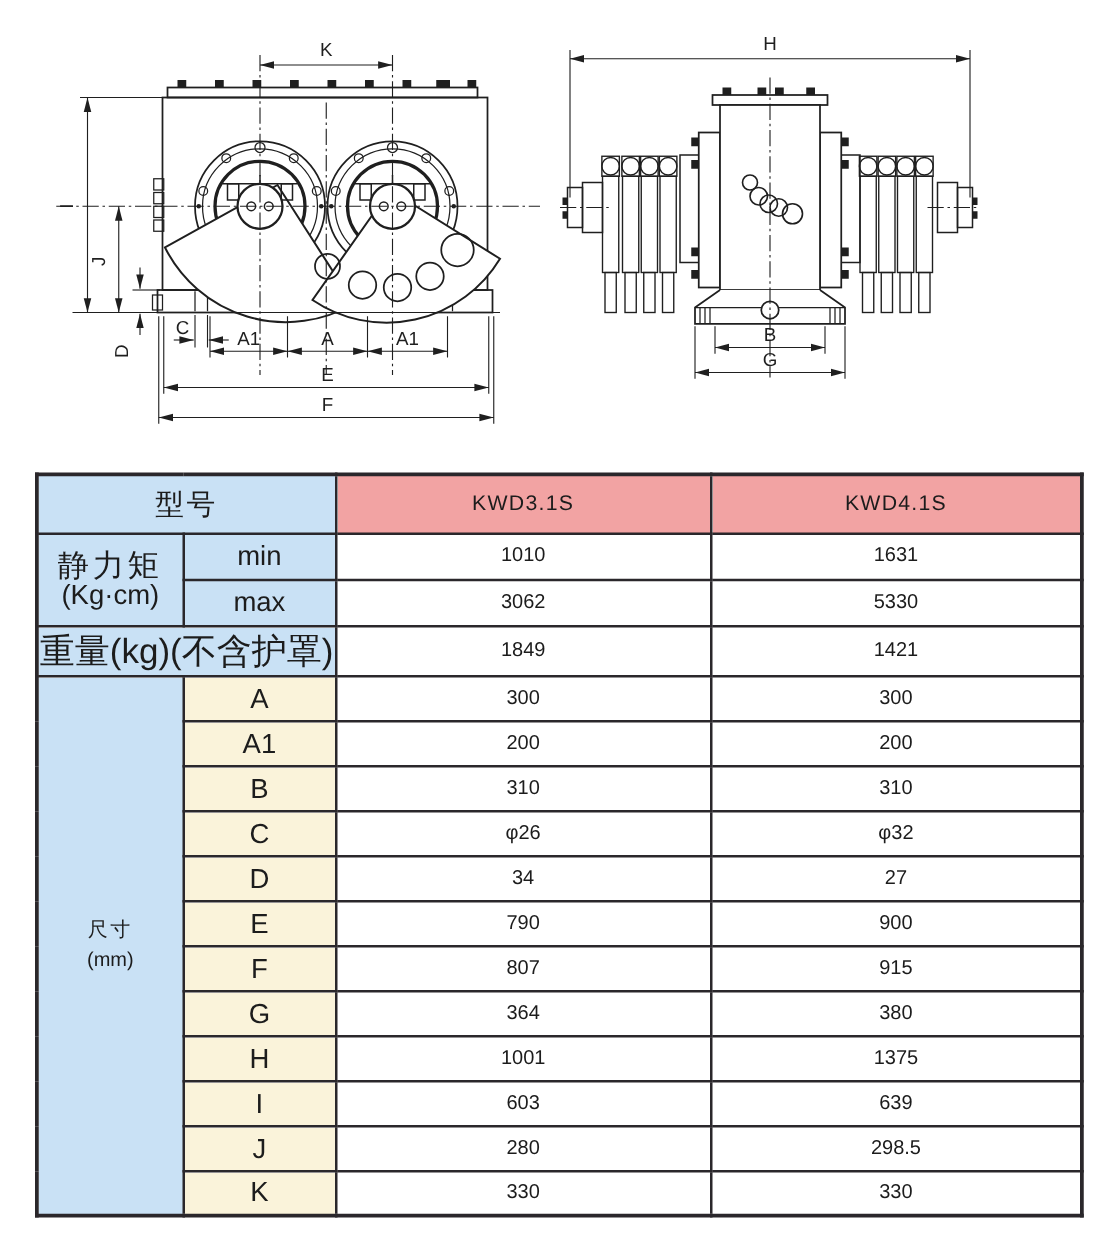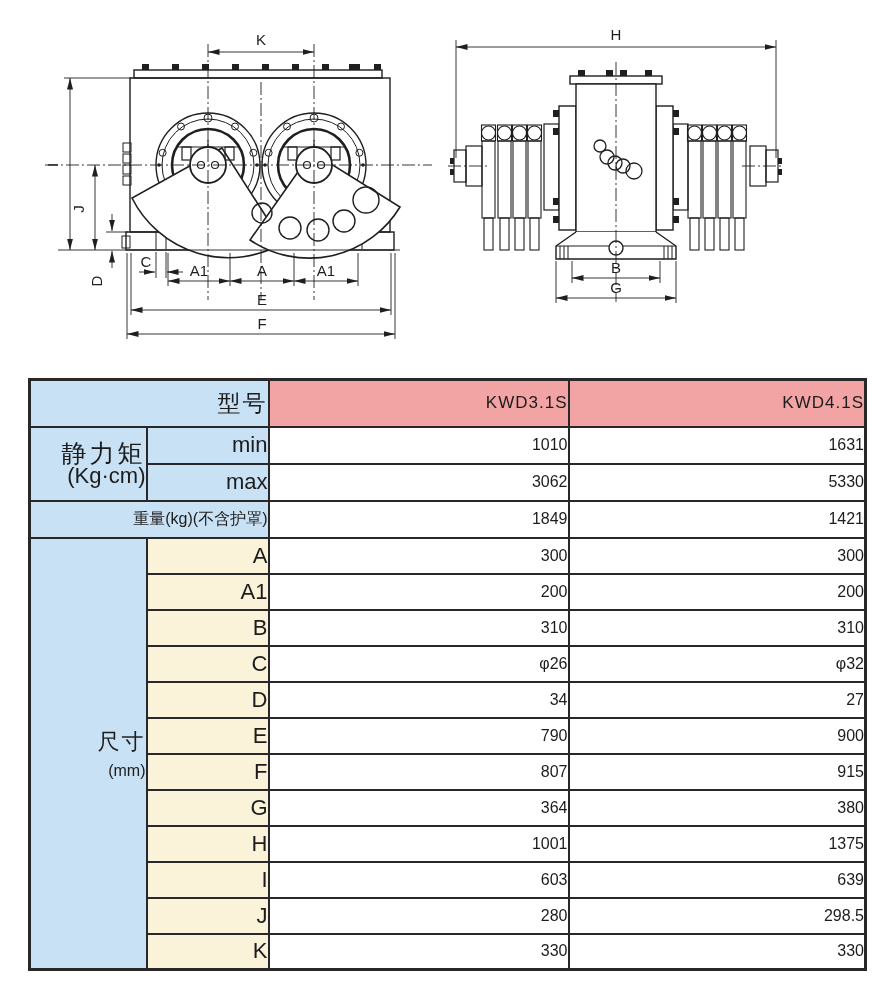--- a/index.html
+++ b/index.html
@@ -10,38 +10,38 @@
   
   .drawing{position:absolute;left:0;top:0;}
   .drawing text{font-family:"Liberation Sans","DejaVu Sans",sans-serif;font-size:15px;fill:#1f1f1f;}
   
   table.spec{
     position:absolute;left:28px;top:378px;width:836px;
     border-collapse:collapse;table-layout:fixed;
     border:3px solid #2a272b;
   }
   table.spec td, table.spec th{
-    border:2px solid #2a272b;text-align:right;vertical-align:middle;
+    border:2px solid #2a272b;text-align:center;vertical-align:middle;
     padding:0;font-weight:400;color:#1c1c1c;overflow:hidden;
   }
   table.spec tr{height:36px;}
   table.spec tr:nth-child(1){height:47px;}
   table.spec tr:nth-child(2),table.spec tr:nth-child(3),table.spec tr:nth-child(4){height:37px;}
   .c-blue{background:#c9e1f5;}
   .c-pink{background:#f2a3a3;}
   .c-cream{background:#faf3da;}
   .hdr{font-size:17px;letter-spacing:1px;}
   .model{font-size:23px;letter-spacing:2px;}
   .sm1{font-size:25px;letter-spacing:3px;line-height:24px;}
   .sm2{font-size:22px;line-height:21px;}
   .minmax{font-size:22px;}
-  .wlabel{font-size:16px;}
+  .wlabel{font-size:28px;}
   .dimletter{font-size:22px;}
   .val{font-size:16px;}
-  .dimhead1{font-size:22px;letter-spacing:2px;}
+  .dimhead1{font-size:16px;letter-spacing:2px;}
   .dimhead2{font-size:16px;margin-top:5px;}
 </style>
 </head>
 <body>
 
 <svg class="drawing" width="890" height="372" viewBox="0 0 890 372">
   <defs>
     <marker id="ah" markerUnits="userSpaceOnUse" markerWidth="12" markerHeight="8" refX="11.5" refY="4" orient="auto-start-reverse">
       <path d="M11.5,4 L0,1 L0,7 Z" fill="#1f1f1f"></path>
     </marker>

